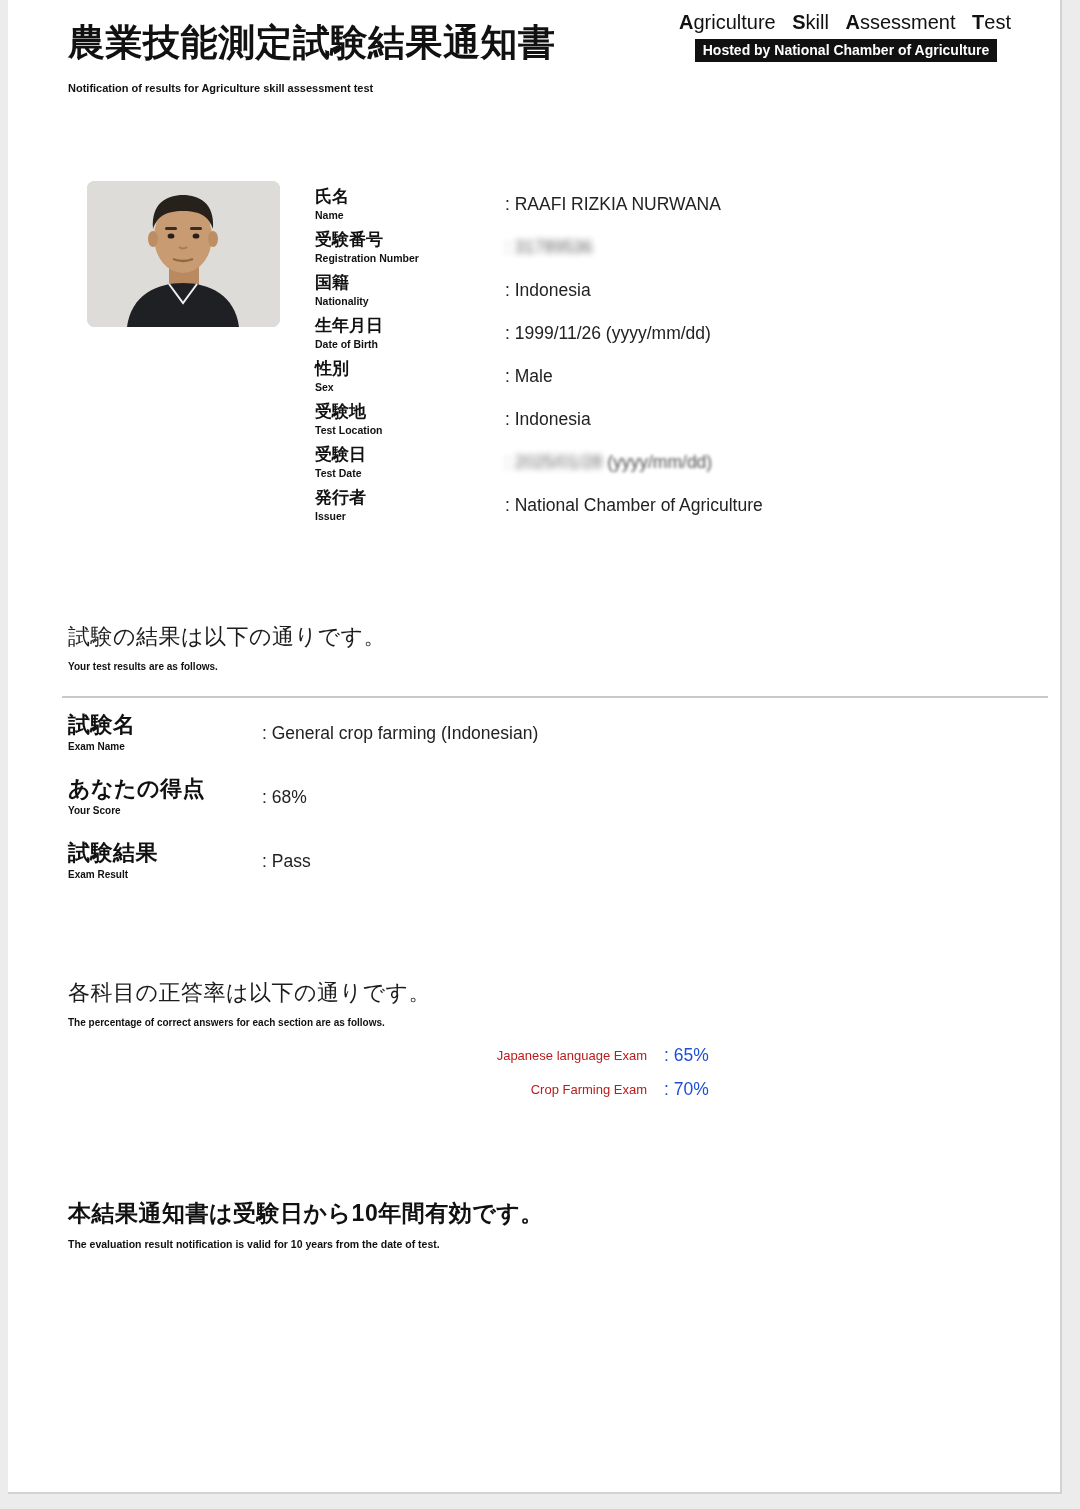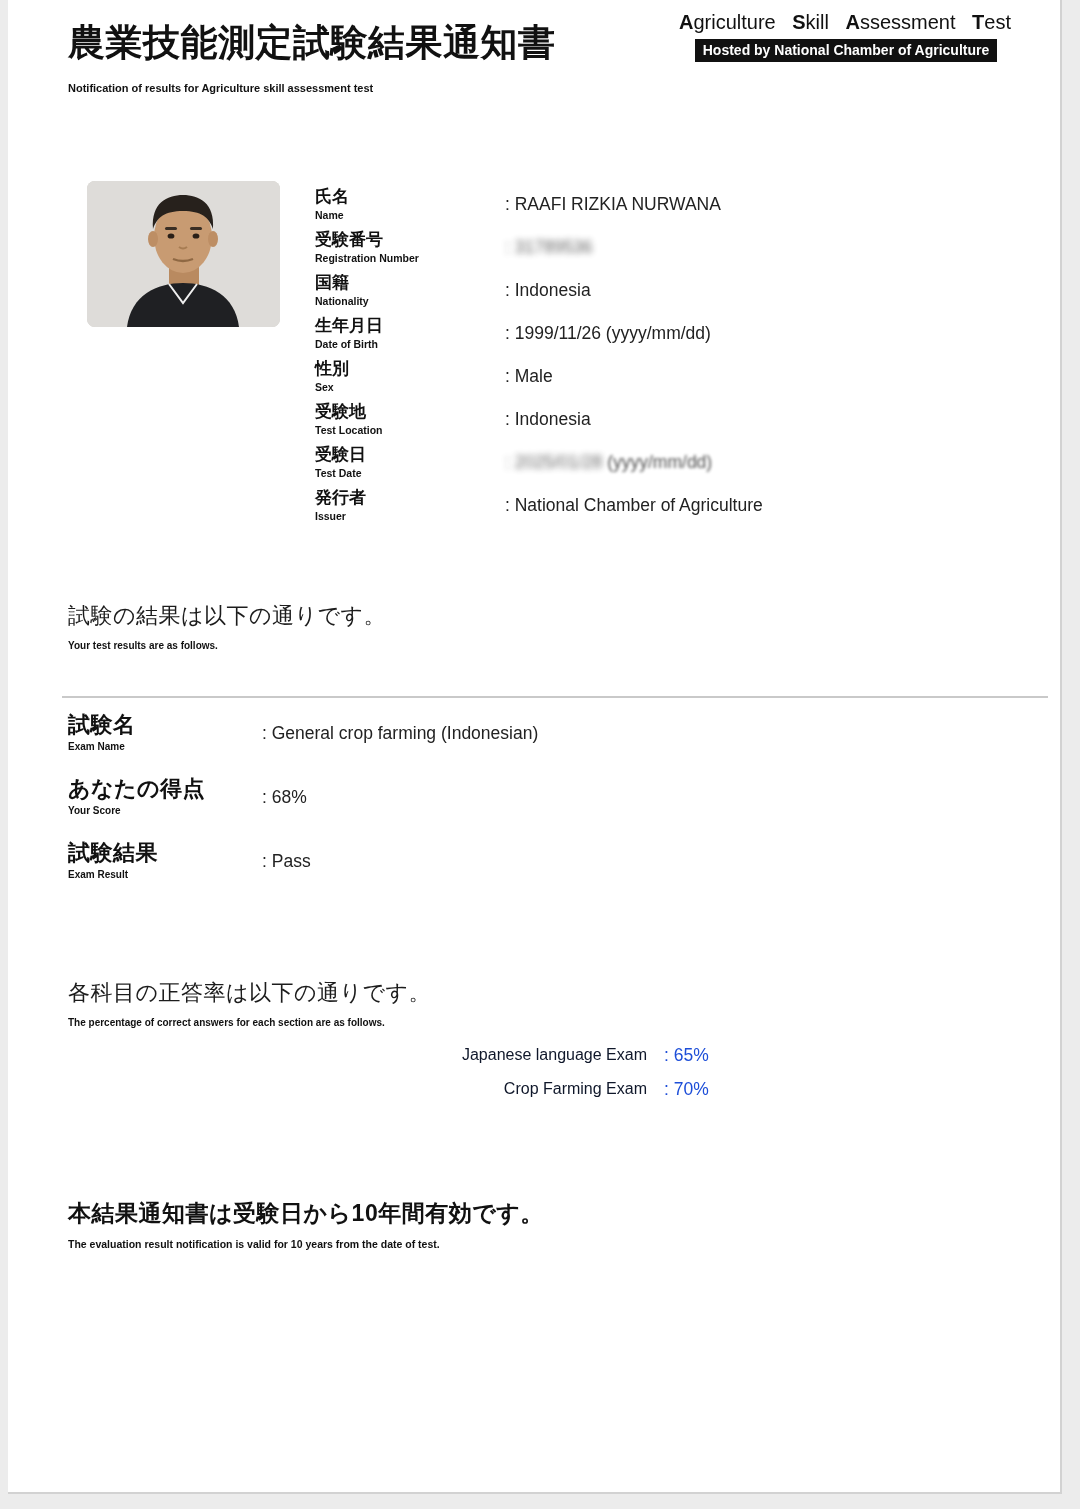--- a/index.html
+++ b/index.html
@@ -57,38 +57,38 @@
   .photo svg{display:block;width:100%;height:100%;}
   .fields{margin-left:35px;padding-top:6px;}
   .field-row{display:flex;margin-bottom:8px;min-height:35px;}
   .f-label{width:190px;flex:none;}
   .f-jp{font-size:17px;font-weight:bold;line-height:1.2;}
   .f-en{font-size:10.5px;font-weight:bold;margin-top:2px;line-height:1.2;}
   .f-value{font-size:17.5px;color:var(--value-ink);align-self:center;white-space:nowrap;}
   .blur-heavy{filter:blur(3px);opacity:.7;}
   .blur-light{filter:blur(1.4px);opacity:.8;}
   
-  .results-intro{position:absolute;left:60px;top:601px;}
+  .results-intro{position:absolute;left:60px;top:622px;}
   .intro-jp{font-size:22px;color:#1c1c1c;letter-spacing:.5px;}
   .intro-en{font-size:10px;font-weight:bold;margin-top:9px;}
   .divider{
     position:absolute;left:54px;top:696px;width:986px;height:0;
     border-top:2.5px solid var(--divider);
   }
   .result-rows{position:absolute;left:60px;top:712px;width:900px;}
   .result-row{display:flex;margin-bottom:22px;min-height:42px;}
   .r-label{width:194px;flex:none;}
   .r-jp{font-size:22px;font-weight:bold;line-height:1.2;letter-spacing:.5px;}
   .r-en{font-size:10px;font-weight:bold;margin-top:3px;}
   .r-value{font-size:17.5px;color:var(--value-ink);align-self:center;white-space:nowrap;}
   
   .sections-intro{position:absolute;left:60px;top:978px;}
   .scores{position:absolute;left:60px;top:1043px;}
   .score-row{display:flex;margin-bottom:10px;height:24px;align-items:center;}
-  .score-name{width:579px;text-align:right;font-size:16px;color:#0f172a;}
+  .score-name{width:579px;text-align:right;font-size:13px;color:#b91c1c;}
   .score-value{margin-left:17px;font-size:17.5px;color:#1d4ed8;}
   
   .validity{position:absolute;left:60px;top:1198px;}
   .v-jp{font-size:23px;font-weight:bold;letter-spacing:.5px;}
   .v-en{font-size:10.5px;font-weight:bold;margin-top:9px;}
 </style>
 </head>
 <body>
 
 <div class="page">

